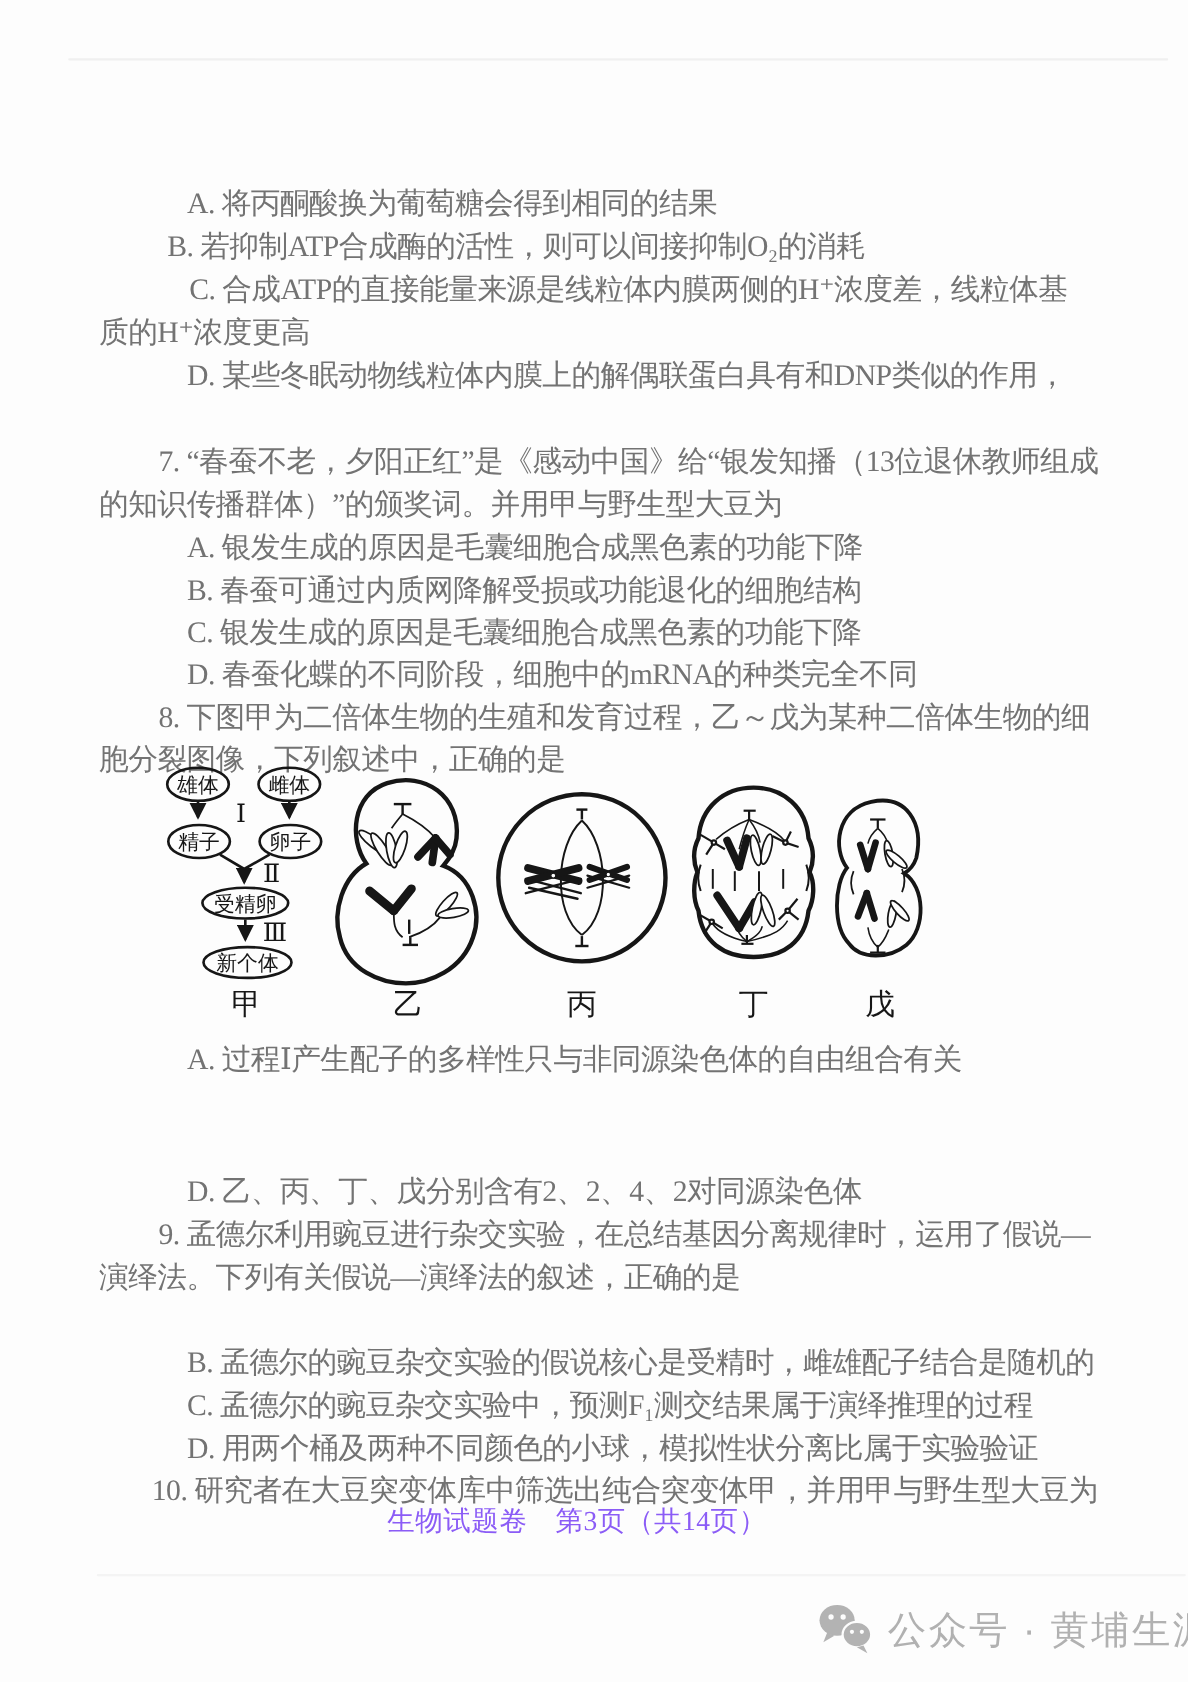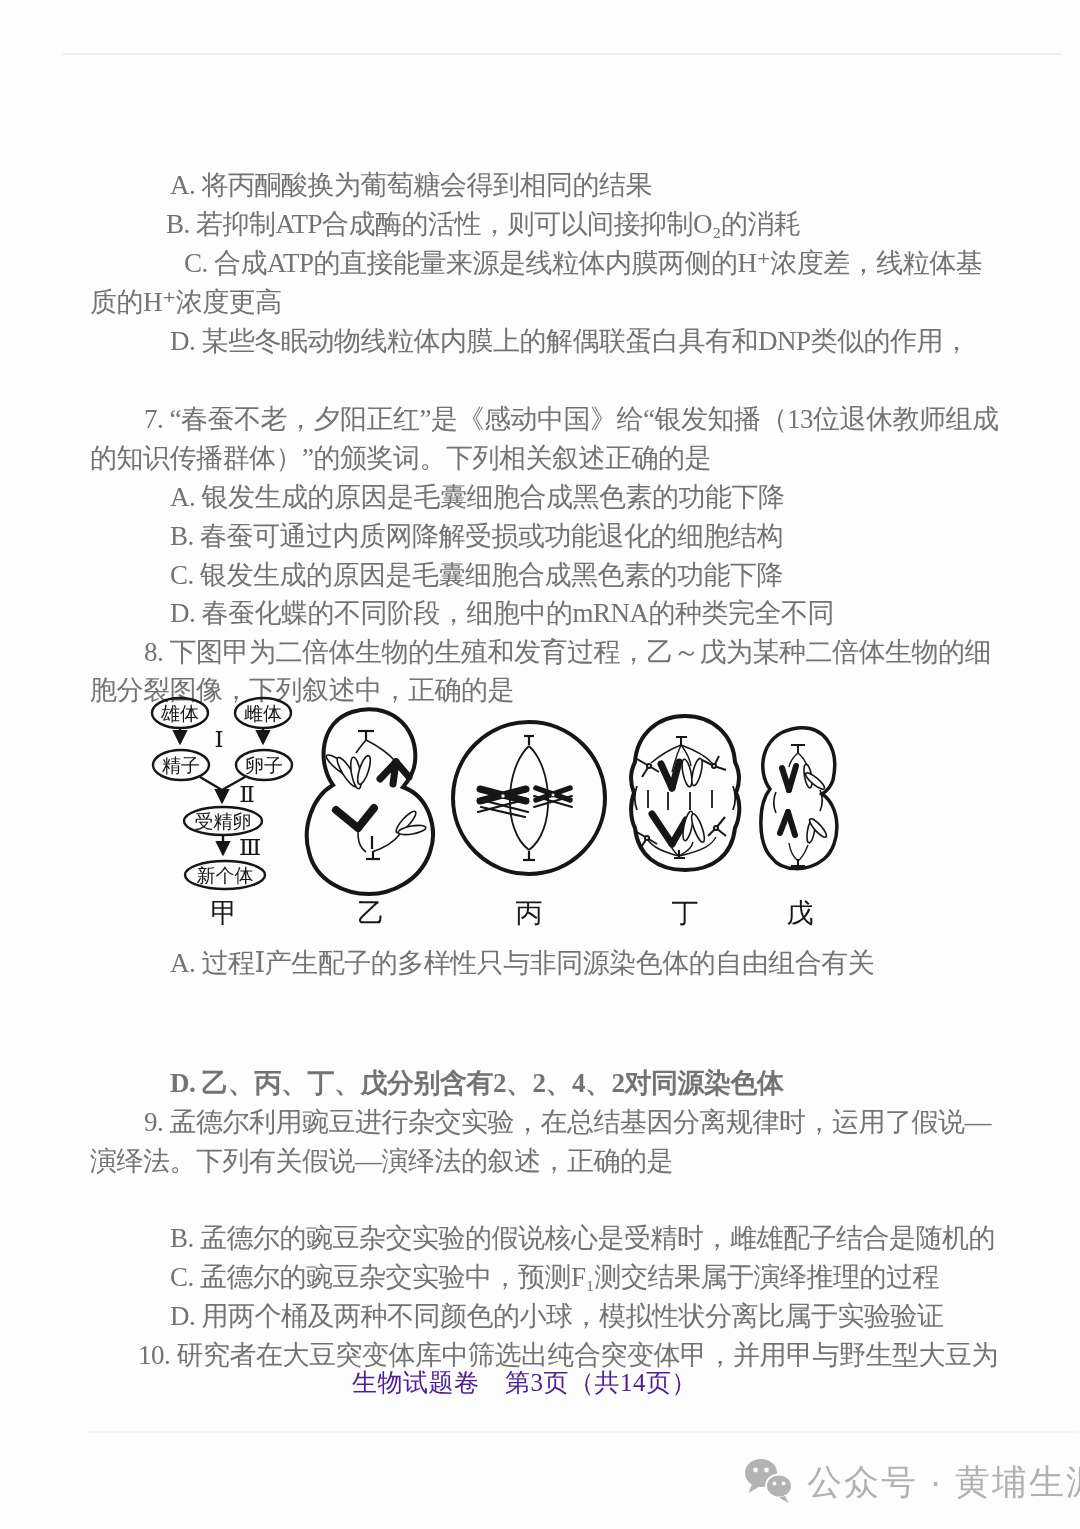--- a/index.html
+++ b/index.html
@@ -7,21 +7,21 @@
     position:relative;width:1080px;height:1529px;overflow:hidden;
     background:#fdfdfd;
     font-family:"Liberation Serif","DejaVu Serif",serif;
   }
   .line{
     position:absolute;margin:8px;white-space:nowrap;
     font-size:27px;line-height:1.3;letter-spacing:-0.5px;color:#737373;
   }
   .footer-line{
     position:absolute;margin:0;white-space:nowrap;
-    font-size:25px;color:#4c1d95;letter-spacing:0.5px;
+    font-size:25px;color:#8b5cf6;letter-spacing:0.5px;
   }
   .scan-line{position:absolute;height:2px;border-radius:2px;}
   .figure{position:absolute;left:130px;top:690px;}
   .figure text{fill:#161616;font-family:"Liberation Serif","DejaVu Serif",serif;}
   .watermark{
     position:absolute;left:744px;top:1458px;display:flex;align-items:center;gap:13px;
     font-family:"Liberation Sans","DejaVu Sans",sans-serif;
   }
   .watermark .wm-text{
     font-size:35px;color:#b1b1b1;letter-spacing:2px;white-space:nowrap;
@@ -29,34 +29,34 @@
 </style>
 </head>
 <body>
 
 <div class="page">
 
   <div class="scan-line" style="left:62px;top:53px;width:1000px;background:#f0f0f0;"></div>
   <div class="scan-line" style="left:88px;top:1431px;width:990px;background:#f4f4f4;"></div>
 
   <p class="line" style="left:162px;top:160px;">A. 将丙酮酸换为葡萄糖会得到相同的结果</p>
-  <p class="line" style="left:158px;top:199px;text-align:center;">B. 若抑制ATP合成酶的活性，则可以间接抑制O₂的消耗</p>
-  <p class="line" style="left:176px;top:238px;">C. 合成ATP的直接能量来源是线粒体内膜两侧的H⁺浓度差，线粒体基</p>
+  <p class="line" style="left:144px;top:199px;text-align:center;">B. 若抑制ATP合成酶的活性，则可以间接抑制O₂的消耗</p>
+  <p class="line" style="left:164px;top:238px;">C. 合成ATP的直接能量来源是线粒体内膜两侧的H⁺浓度差，线粒体基</p>
   <p class="line" style="left:82px;top:277px;">质的H⁺浓度更高</p>
   <p class="line" style="left:162px;top:316px;">D. 某些冬眠动物线粒体内膜上的解偶联蛋白具有和DNP类似的作用，</p>
   <p class="line" style="left:136px;top:394px;">7. “春蚕不老，夕阳正红”是《感动中国》给“银发知播（13位退休教师组成</p>
-  <p class="line" style="left:82px;top:433px;">的知识传播群体）”的颁奖词。下列相关叙述正确的是</p>
+  <p class="line" style="left:82px;top:433px;">的知识传播群体）”的颁奖词。并用甲与野生型大豆为</p>
   <p class="line" style="left:162px;top:472px;text-align:center;">A. 银发生成的原因是毛囊细胞合成黑色素的功能下降</p>
   <p class="line" style="left:162px;top:511px;">B. 春蚕可通过内质网降解受损或功能退化的细胞结构</p>
   <p class="line" style="left:162px;top:550px;">C. 银发生成的原因是毛囊细胞合成黑色素的功能下降</p>
   <p class="line" style="left:162px;top:588px;">D. 春蚕化蝶的不同阶段，细胞中的mRNA的种类完全不同</p>
   <p class="line" style="left:136px;top:627px;">8. 下图甲为二倍体生物的生殖和发育过程，乙～戊为某种二倍体生物的细</p>
   <p class="line" style="left:82px;top:665px;">胞分裂图像，下列叙述中，正确的是</p>
   <p class="line" style="left:162px;top:938px;">A. 过程Ⅰ产生配子的多样性只与非同源染色体的自由组合有关</p>
-  <p class="line" style="left:162px;top:1058px;font-weight:bold;">D. 乙、丙、丁、戊分别含有2、2、4、2对同源染色体</p>
+  <p class="line" style="left:162px;top:1058px;">D. 乙、丙、丁、戊分别含有2、2、4、2对同源染色体</p>
   <p class="line" style="left:136px;top:1097px;">9. 孟德尔利用豌豆进行杂交实验，在总结基因分离规律时，运用了假说—</p>
   <p class="line" style="left:82px;top:1136px;">演绎法。下列有关假说—演绎法的叙述，正确的是</p>
   <p class="line" style="left:162px;top:1252px;">C. 孟德尔的豌豆杂交实验中，预测F₁测交结果属于演绎推理的过程</p>
   <p class="line" style="left:162px;top:1213px;">B. 孟德尔的豌豆杂交实验的假说核心是受精时，雌雄配子结合是随机的</p>
   <p class="line" style="left:162px;top:1291px;">D. 用两个桶及两种不同颜色的小球，模拟性状分离比属于实验验证</p>
   <p class="line" style="left:130px;top:1330px;">10. 研究者在大豆突变体库中筛选出纯合突变体甲，并用甲与野生型大豆为</p>
 
   <p class="footer-line" style="left:352px;top:1366px;">生物试题卷　第3页（共14页）</p>
 
   <svg class="figure" width="740" height="245" viewBox="130 690 740 245">

